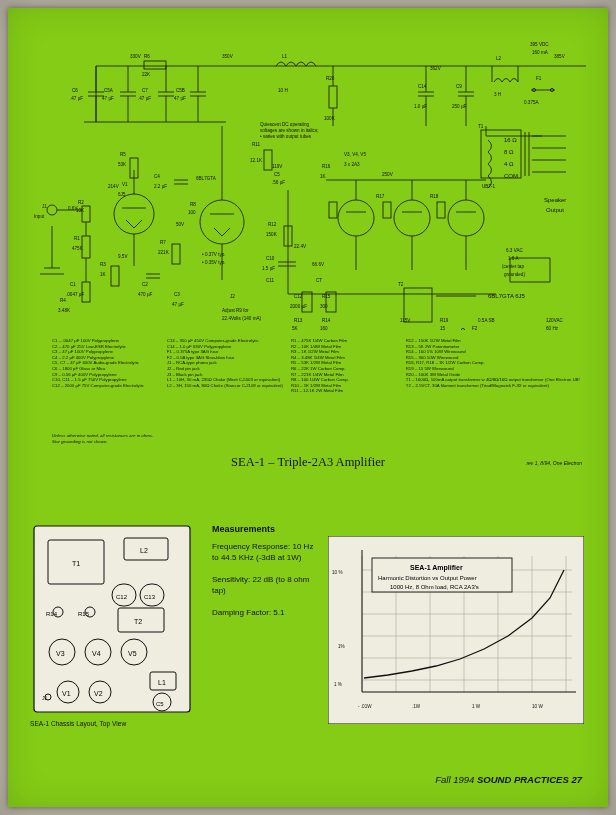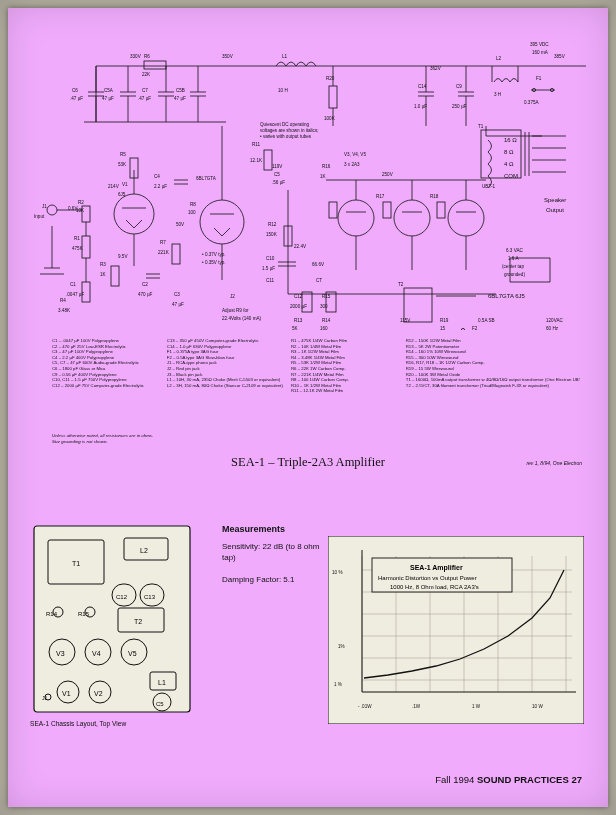--- a/index.html
+++ b/index.html
@@ -1,41 +1,41 @@
 <!DOCTYPE html>
 <html><head>
 <meta charset="utf-8">
 <style>
   html,body{margin:0;padding:0;background:#6e6a5e;}
   body{font-family:"Liberation Sans", sans-serif;}
   #page{position:relative;width:616px;height:815px;background:#b9b5a6;overflow:hidden;}
-  #sheet{position:absolute;left:8px;top:8px;width:600px;height:799px;background:#f0abfc;
+  #sheet{position:absolute;left:8px;top:8px;width:600px;height:799px;background:#84cc16;
          box-shadow:0 0 6px rgba(0,0,0,.45);}
   .sch{position:absolute;left:18px;top:22px;width:566px;height:300px;}
   svg{display:block;}
   .t{font-family:"Liberation Sans",sans-serif;font-size:4.6px;fill:#111;}
   .t5{font-size:5.2px;}
   .t6{font-size:6px;}
   .t7{font-size:7px;}
   .b{font-weight:bold;}
   .legend{position:absolute;left:44px;top:330px;width:528px;font-size:4.3px;line-height:5.6px;color:#111;}
   .legend .cols{display:flex;gap:8px;}
   .legend .col{width:33%;}
   .legend .col div{white-space:nowrap;overflow:hidden;}
   .note{position:absolute;left:44px;top:425px;font-size:4.4px;line-height:6px;color:#111;font-style:italic;}
   .title{position:absolute;left:0;right:0;top:447px;text-align:center;font-size:12.5px;color:#111;
          font-family:"Liberation Serif",serif;}
   .rev{position:absolute;right:26px;top:452px;font-size:5px;color:#111;font-style:italic;}
   .chassis{position:absolute;left:24px;top:516px;width:160px;height:190px;}
   .chassis-cap{position:absolute;left:22px;top:712px;font-size:6.6px;color:#111;}
-  .meas{position:absolute;left:214px;top:516px;width:110px;color:#111;font-size:8px;line-height:11px;}
+  .meas{position:absolute;left:204px;top:516px;width:110px;color:#111;font-size:8px;line-height:11px;}
   .meas h4{margin:0 0 6px 0;font-size:9px;font-weight:bold;}
   .meas p{margin:0 0 11px 0;}
   .graph{position:absolute;left:320px;top:528px;width:256px;height:188px;}
-  .footer{position:absolute;right:26px;bottom:22px;font-size:9.5px;color:#111;font-weight:bold;}
+  .footer{position:absolute;right:26px;bottom:22px;font-size:9.5px;color:#111;font-weight:bold;font-style:italic;}
   .footer .yr{font-weight:normal;}
   .edge{position:absolute;left:0;top:0;width:616px;height:815px;pointer-events:none;
         box-shadow:inset 0 0 40px rgba(0,0,0,.18);}
 </style>
 </head>
 <body>
 
 <div id="page">
   <div id="sheet">
 
@@ -346,20 +346,21 @@
         <circle cx="130" cy="178" r="9" fill="none" stroke="#111"></circle>
         <text x="124" y="182" class="t6">C5</text>
         <text x="10" y="176" class="t5">J1</text>
         <circle cx="16" cy="173" r="3" fill="none" stroke="#111"></circle>
       </svg>
     </div>
     <div class="chassis-cap">SEA-1 Chassis Layout, Top View</div>
 
     <div class="meas">
       <h4>Measurements</h4>
+      <p>Frequency Response: 10 Hz to 44.5 KHz (-3dB at 1W)</p>
       <p>Sensitivity: 22 dB (to 8 ohm tap)</p>
       <p>Damping Factor: 5.1</p>
     </div>
 
     <div class="graph">
       <svg width="256" height="188" viewBox="0 0 256 188">
         <rect x="0" y="0" width="256" height="188" fill="#efece0" stroke="#111" stroke-width="1"></rect>
         <g stroke="#9d9a8e" stroke-width="0.5">
           <line x1="34" y1="20" x2="34" y2="156"></line>
           <line x1="68" y1="20" x2="68" y2="156"></line>

